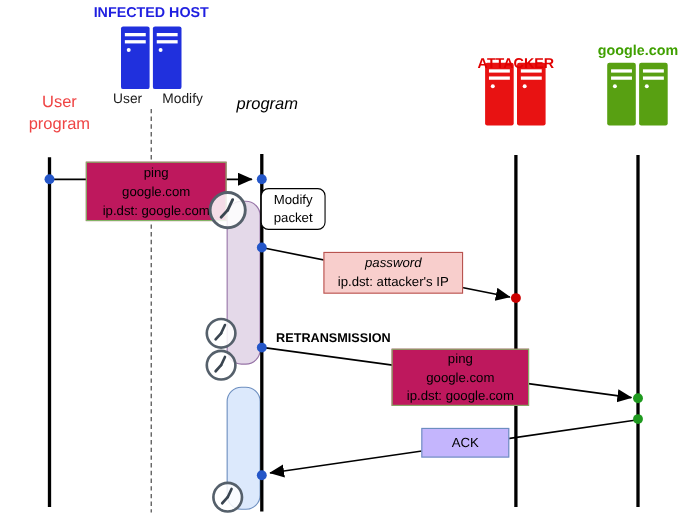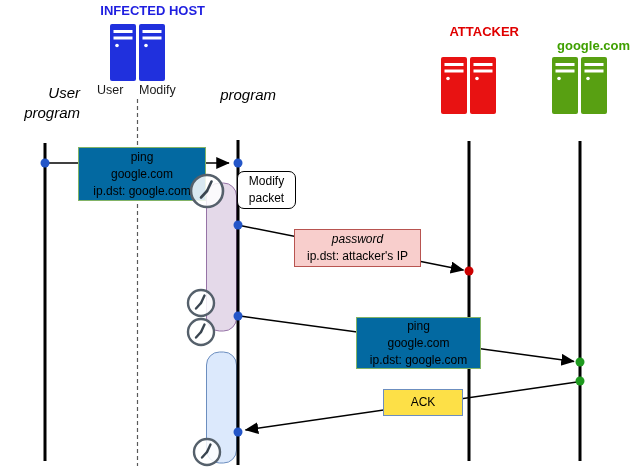--- a/index.html
+++ b/index.html
@@ -1,34 +1,34 @@
 <!DOCTYPE html>
 <html><head>
 <meta charset="utf-8">
 <style>
   html,body{margin:0;padding:0;background:#fff;}
   .stage{
     position:relative;width:631px;height:474px;background:#ffffff;
     font-family:"Liberation Sans",sans-serif;overflow:hidden;color:#000;
   }
   svg.layer{position:absolute;left:0;top:0;pointer-events:none;}
-  .hdr{position:absolute;text-align:right;}
+  .hdr{position:absolute;text-align:center;}
   .hdr-infected{left:70px;top:3px;width:135px;font-size:13px;font-weight:bold;color:#1f1fe0;}
-  .hdr-attacker{left:419px;top:24px;width:100px;font-size:13px;font-weight:bold;color:#e00000;}
+  .hdr-attacker{left:419px;top:50px;width:100px;font-size:13px;font-weight:bold;color:#e00000;}
   .hdr-google{left:530px;top:38px;width:100px;font-size:13px;font-weight:bold;color:#3fa000;}
-  .hdr-userprogram{left:8px;top:83px;width:72px;font-size:15px;line-height:20px;color:#000000;font-style:italic;}
+  .hdr-userprogram{left:18px;top:83px;width:72px;font-size:15px;line-height:20px;color:#ef4444;}
   .hdr-tc{left:210px;top:85px;width:66px;font-size:15px;line-height:20px;color:#000;}
   .hdr-tc .it{font-style:italic;}
-  .sublbl{position:absolute;top:83px;font-size:12.5px;color:#1a1a1a;}
+  .sublbl{position:absolute;top:83px;font-size:12.5px;color:#1a1a1a;text-align:center;}
   .sub-user{left:97px;width:38px;}
   .sub-kernel{left:139px;width:54px;}
   .box{position:absolute;text-align:center;font-size:12px;line-height:17px;box-sizing:border-box;color:#000;}
-  .box-green{background:#0369a1;border:1px solid #82b366;}
+  .box-green{background:#be185d;border:1px solid #82b366;}
   .box-pink{background:#f8cecc;border:1px solid #b85450;}
-  .box-blue{background:#fde047;border:1px solid #6c8ebf;}
+  .box-blue{background:#c4b5fd;border:1px solid #6c8ebf;}
   .box-white{background:#ffffff;border:1px solid #000000;border-radius:7px;}
   .it{font-style:italic;}
   .retrans{position:absolute;left:251px;top:302px;font-size:11.5px;font-weight:bold;color:#000;}
 </style>
 </head>
 <body>
 
 <div class="stage">
 
   <svg class="layer" width="631" height="474" viewBox="0 0 631 474">
@@ -109,20 +109,21 @@
   <div class="box box-pink" style="left:294px;top:229px;width:127px;height:38px;padding-top:1px;">
     <div class="it">password</div>
     <div>ip.dst: attacker's IP</div>
   </div>
 
   <div class="box box-white" style="left:237px;top:171px;width:59px;height:38px;padding-top:1px;">
     <div>Modify</div>
     <div>packet</div>
   </div>
 
+  <div class="retrans">RETRANSMISSION</div>
 
   <div class="box box-green" style="left:356px;top:317px;width:125px;height:52px;">
     <div>ping</div>
     <div>google.com</div>
     <div>ip.dst: google.com</div>
   </div>
 
   <div class="box box-blue" style="left:383px;top:389px;width:80px;height:27px;line-height:25px;">ACK</div>
 
   <svg class="layer" width="631" height="474" viewBox="0 0 631 474">

